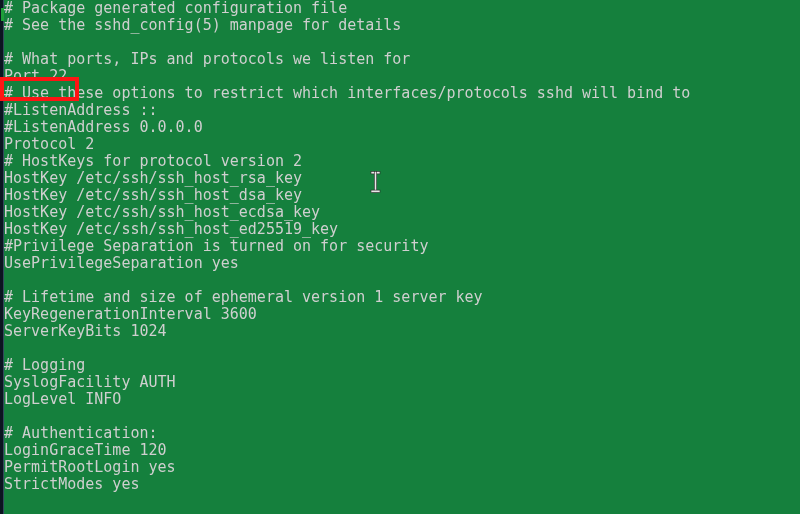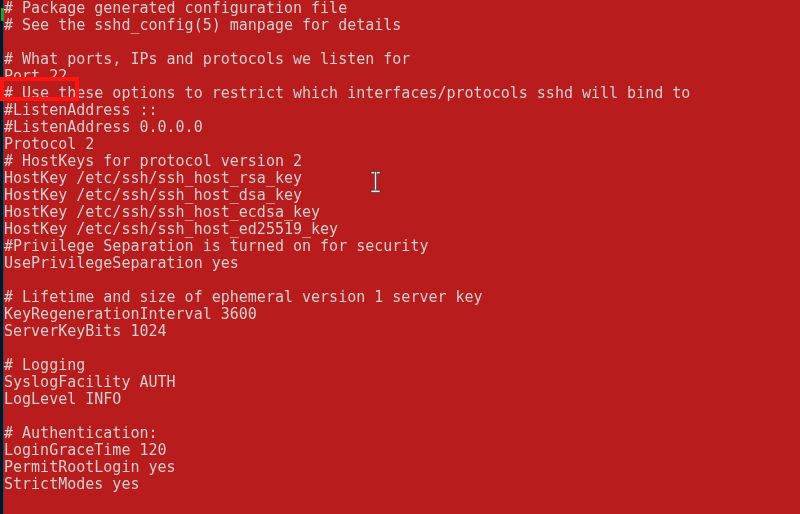--- a/index.html
+++ b/index.html
@@ -80,21 +80,21 @@
     top: 171px;
     width: 11px;
     height: 22px;
     z-index: 6;
     pointer-events: none;
   }
 </style>
 </head>
 <body>
 
-<div id="screen" style="background: #b91c1c;">
+<div id="screen" style="background: #15803d;">
 
   <div id="gutter" style="background: rgb(11, 20, 32);">
     <div id="gutter-mark" style="background: rgb(31, 158, 58);"></div>
   </div>
 
   <pre id="code" style="color: rgb(207, 207, 207);"><span class="line"># Package generated configuration file</span><span class="line"># See the sshd_config(5) manpage for details</span><span class="line">&nbsp;</span><span class="line"># What ports, IPs and protocols we listen for</span><span class="line">Port 22</span><span class="line"># Use these options to restrict which interfaces/protocols sshd will bind to</span><span class="line">#ListenAddress ::</span><span class="line">#ListenAddress 0.0.0.0</span><span class="line">Protocol 2</span><span class="line"># HostKeys for protocol version 2</span><span class="line">HostKey /etc/ssh/ssh_host_rsa_key</span><span class="line">HostKey /etc/ssh/ssh_host_dsa_key</span><span class="line">HostKey /etc/ssh/ssh_host_ecdsa_key</span><span class="line">HostKey /etc/ssh/ssh_host_ed25519_key</span><span class="line">#Privilege Separation is turned on for security</span><span class="line">UsePrivilegeSeparation yes</span><span class="line">&nbsp;</span><span class="line"># Lifetime and size of ephemeral version 1 server key</span><span class="line">KeyRegenerationInterval 3600</span><span class="line">ServerKeyBits 1024</span><span class="line">&nbsp;</span><span class="line"># Logging</span><span class="line">SyslogFacility AUTH</span><span class="line">LogLevel INFO</span><span class="line">&nbsp;</span><span class="line"># Authentication:</span><span class="line">LoginGraceTime 120</span><span class="line">PermitRootLogin yes</span><span class="line">StrictModes yes</span></pre>
 
   <div id="annotation-box" style="border-color: rgb(255, 20, 20); left: 0px; top: 77px; width: 79px; height: 24px;"></div>
 
   <div id="mouse-cursor" style="left: 370px; top: 171px;">

